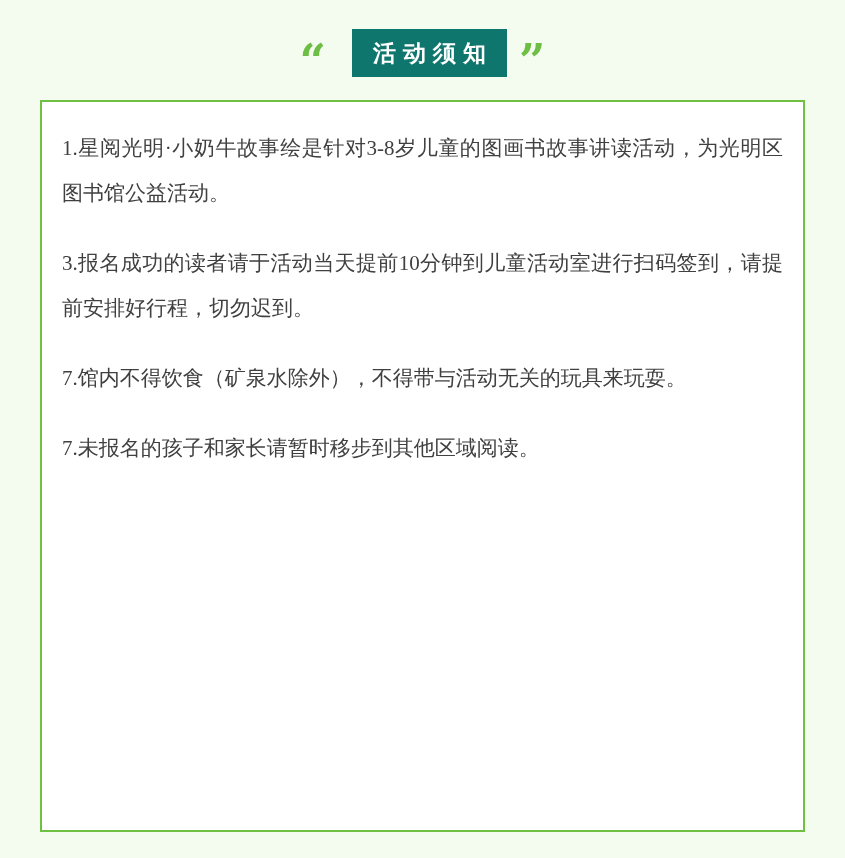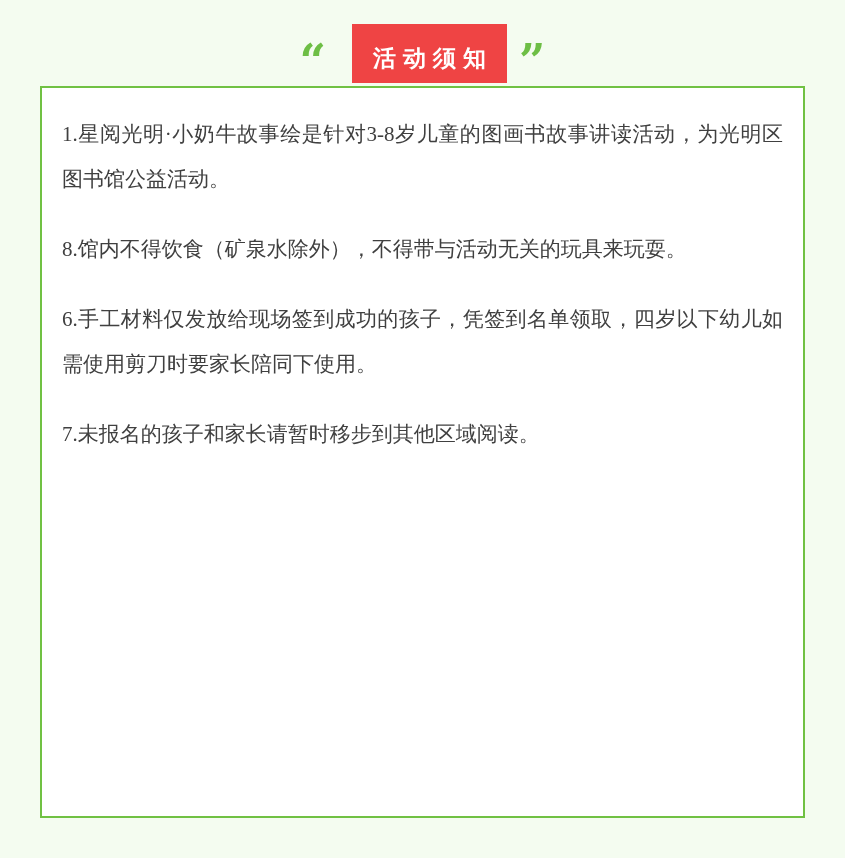--- a/index.html
+++ b/index.html
@@ -31,38 +31,38 @@
   }
   .quote.open {
     margin-right: 26px;
     transform: translateY(8px);
   }
   .quote.close {
     margin-left: 12px;
     transform: translateY(8px);
   }
   .badge {
-    background: #ef4444;
+    background: #0f766e;
     height: 48px;
     display: flex;
     align-items: center;
     justify-content: flex-start;
-    padding: 11px 14px 0 21px;
+    padding: 0 14px 0 21px;
   }
   .badge-text {
     color: #ffffff;
     font-family: "Liberation Sans", "DejaVu Sans", sans-serif;
     font-weight: bold;
     font-size: 23px;
     letter-spacing: 7px;
     line-height: 1;
   }
   .notice-box {
     box-sizing: border-box;
-    margin: 9px 40px 0 40px;
+    margin: 23px 40px 0 40px;
     width: 765px;
     min-height: 732px;
     background: #ffffff;
     border: 2px solid #70c143;
     padding: 24px 20px 14px 20px;
   }
   .notice-item {
     margin: 0 0 25px 0;
     font-size: 21px;
     line-height: 45px;
@@ -82,18 +82,18 @@
   <div class="header">
     <span class="quote open">“</span>
     <div class="badge">
       <span class="badge-text">活动须知</span>
     </div>
     <span class="quote close">”</span>
   </div>
 
   <div class="notice-box">
     <p class="notice-item">1.星阅光明·小奶牛故事绘是针对3-8岁儿童的图画书故事讲读活动，为光明区图书馆公益活动。</p>
-    <p class="notice-item">8.馆内不得饮食（矿泉水除外），不得带与活动无关的玩具来玩耍。</p>
-    <p class="notice-item">6.手工材料仅发放给现场签到成功的孩子，凭签到名单领取，四岁以下幼儿如需使用剪刀时要家长陪同下使用。</p>
+    <p class="notice-item">3.报名成功的读者请于活动当天提前10分钟到儿童活动室进行扫码签到，请提前安排好行程，切勿迟到。</p>
+    <p class="notice-item">7.馆内不得饮食（矿泉水除外），不得带与活动无关的玩具来玩耍。</p>
     <p class="notice-item">7.未报名的孩子和家长请暂时移步到其他区域阅读。</p>
   </div>
 
 </div>
 
 </body></html>

